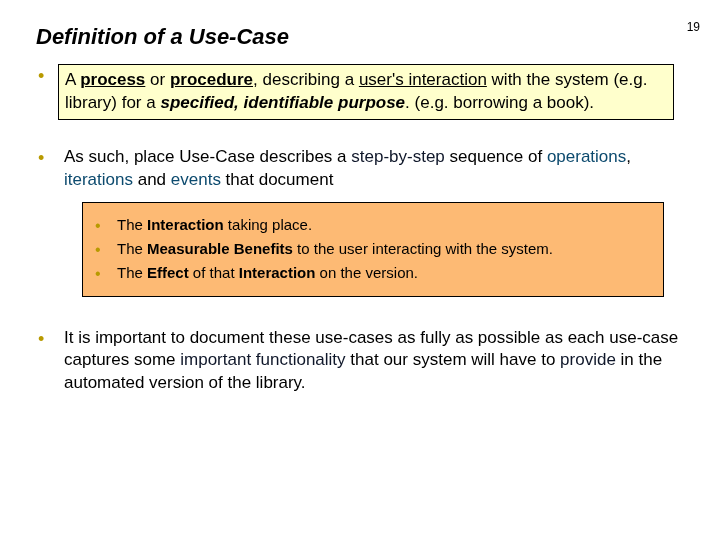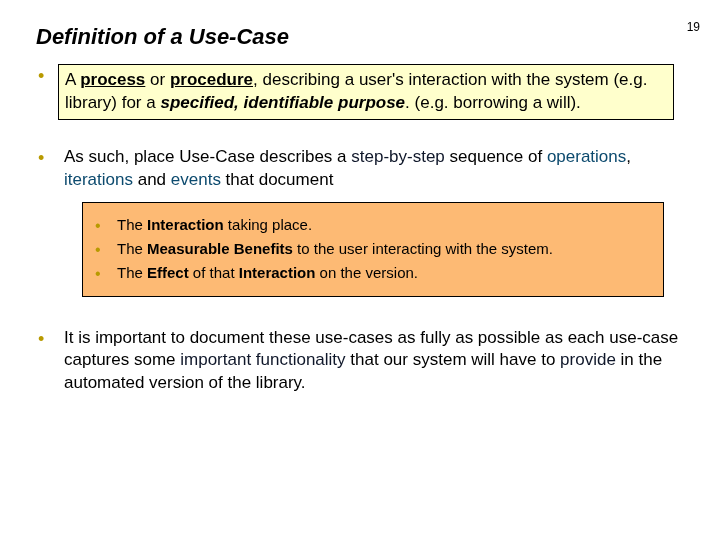--- a/index.html
+++ b/index.html
@@ -53,21 +53,21 @@
     color: #b89a00;
     font-size: 18px;
   }
   .boxed {
     background: #ffffcc;
     border: 1px solid #000000;
     padding: 4px 6px;
     margin-left: -6px;
     margin-right: 10px;
   }
-  .u { }
+  .u { text-decoration: underline; }
   .ub { text-decoration: underline; font-weight: bold; }
   .red { color: #0f172a; }
   .redb { color: #0c4a6e; font-weight: normal; }
   .bi { font-weight: bold; font-style: italic; }
   .b { font-weight: bold; }
 
   ul.sub {
     list-style: none;
     margin: 10px 0 0 18px;
     padding: 8px 10px;
@@ -104,21 +104,21 @@
   <div class="page-number">19</div>
 
   <h1 class="title">
     <span>Definition of a </span><span class="uc">Use-Case</span>
   </h1>
 
   <ul class="top">
 
     <li>
       <div class="boxed">
-        <span>A </span><span class="ub">process</span><span> or </span><span class="ub">procedure</span><span>, describing a </span><span class="u">user's interaction</span><span> with the system (e.g. library) for a </span><span class="bi">specified, identifiable purpose</span><span>. (e.g. borrowing a will).</span>
+        <span>A </span><span class="ub">process</span><span> or </span><span class="ub">procedure</span><span>, describing a </span><span class="u">user's interaction</span><span> with the system (e.g. library) for a </span><span class="bi">specified, identifiable purpose</span><span>. (e.g. borrowing a book).</span>
       </div>
     </li>
 
     <li>
       <span>As such, place Use-Case describes a </span><span class="red">step-by-step</span><span> sequence of </span><span class="redb">operations</span><span>, </span><span class="redb">iterations</span><span> and </span><span class="redb">events</span><span> that document</span>
 
       <ul class="sub">
         <li>
           <span>The </span><span class="b">Interaction</span><span> taking place.</span>
         </li>

